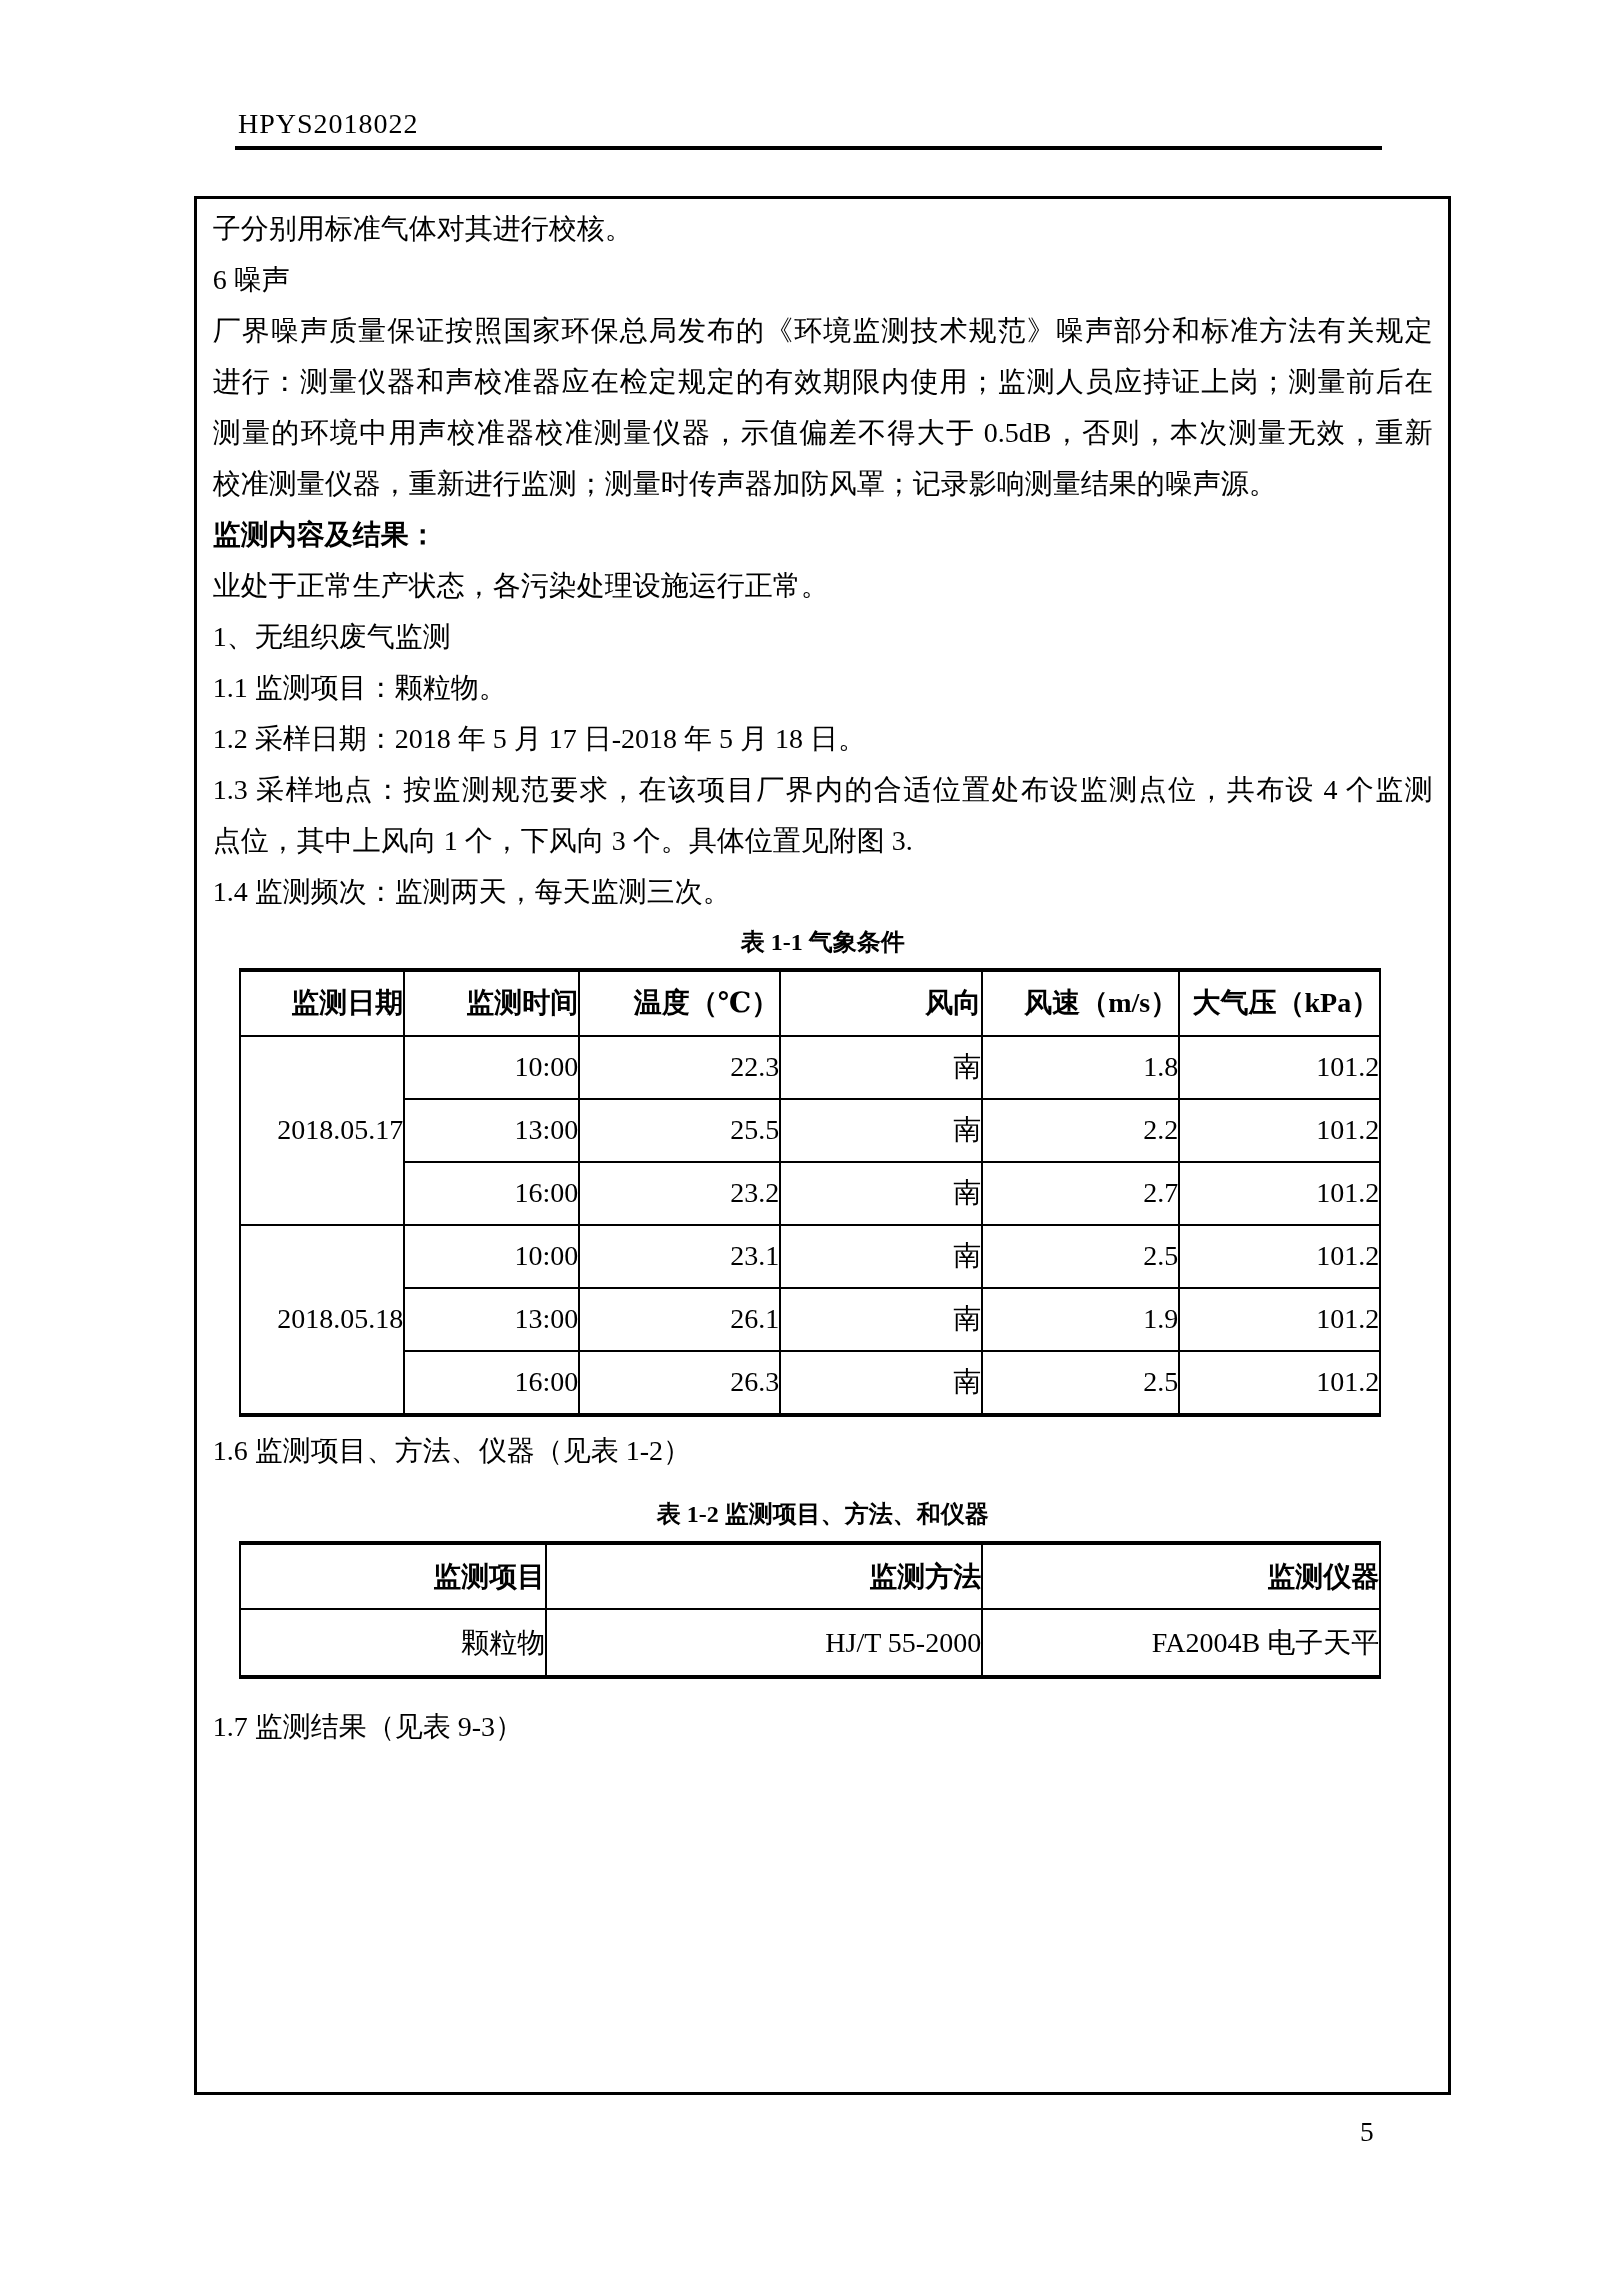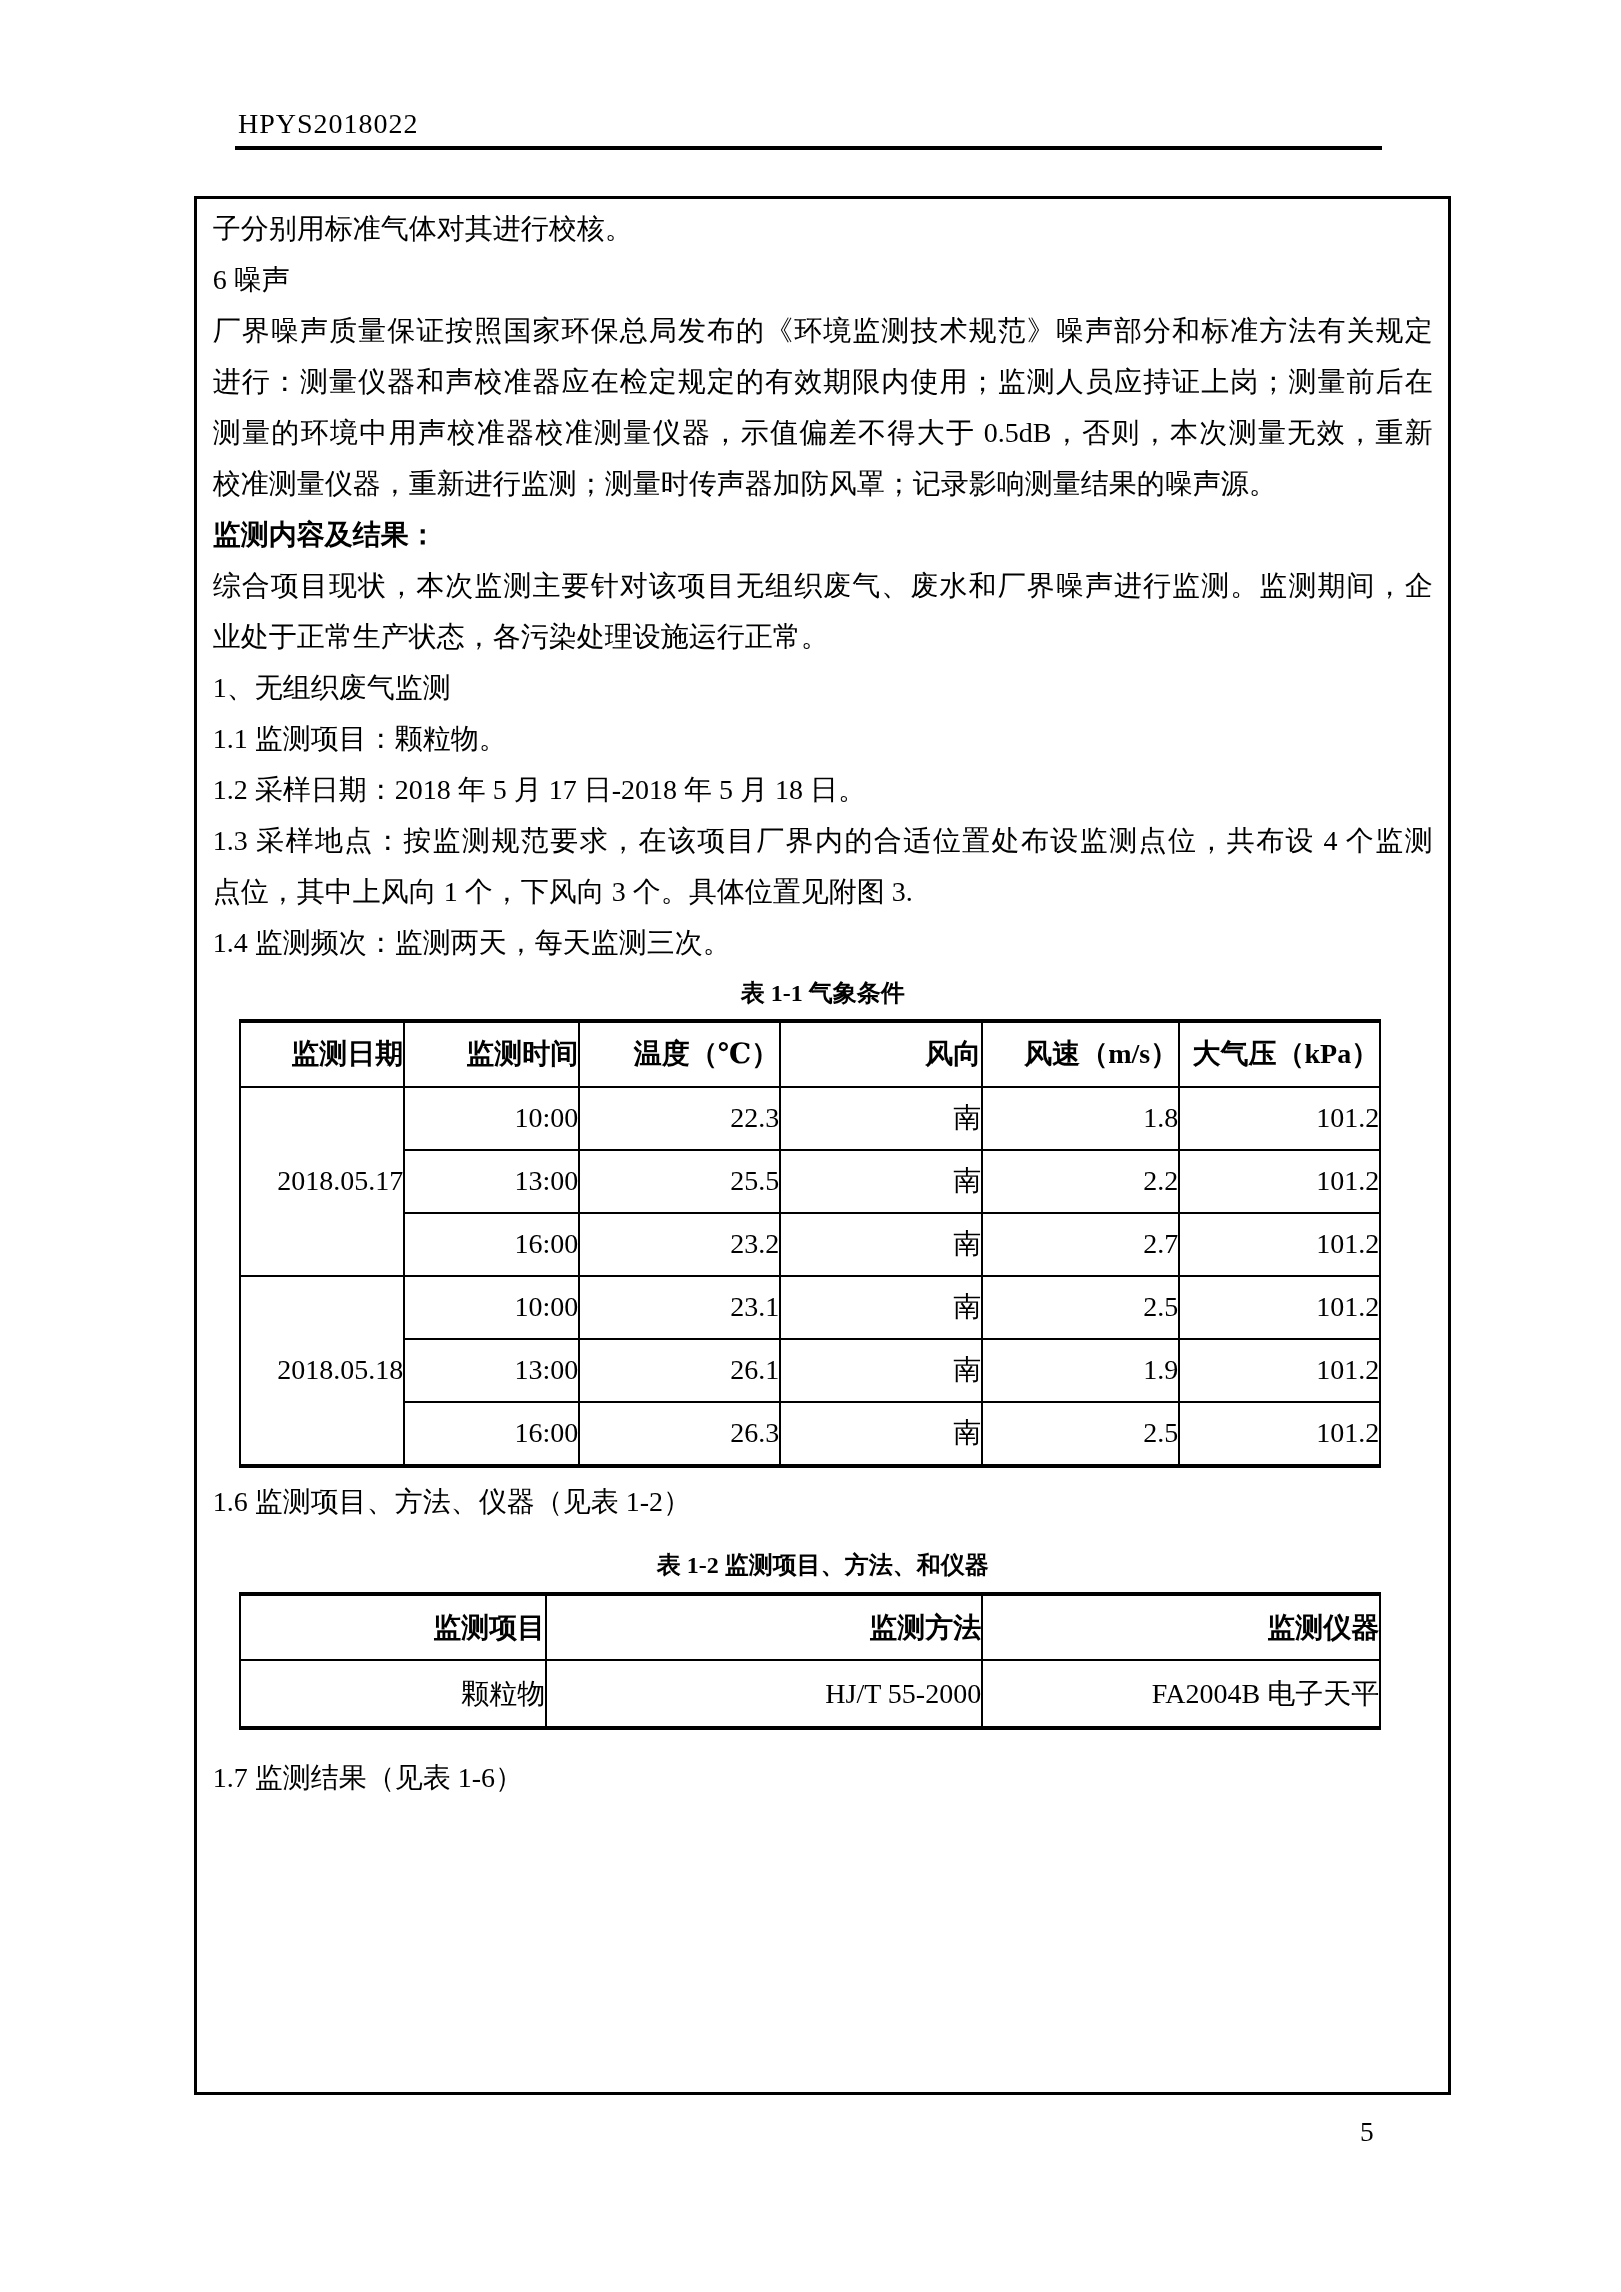--- a/index.html
+++ b/index.html
@@ -81,21 +81,20 @@
   <div class="ln">子分别用标准气体对其进行校核。</div>
   <div class="ln">6 噪声</div>
 
   <div class="ln just">厂界噪声质量保证按照国家环保总局发布的《环境监测技术规范》噪声部分和标准方法有关规定</div>
   <div class="ln just">进行：测量仪器和声校准器应在检定规定的有效期限内使用；监测人员应持证上岗；测量前后在</div>
   <div class="ln just">测量的环境中用声校准器校准测量仪器，示值偏差不得大于 0.5dB，否则，本次测量无效，重新</div>
   <div class="ln">校准测量仪器，重新进行监测；测量时传声器加防风罩；记录影响测量结果的噪声源。</div>
 
   <div class="ln bold">监测内容及结果：</div>
 
-  <div class="ln just">综合项目现状，本次监测主要针对该项目无组织废气、废水和厂界噪声进行监测。监测期间，企</div>
   <div class="ln">业处于正常生产状态，各污染处理设施运行正常。</div>
 
   <div class="ln">1、无组织废气监测</div>
   <div class="ln">1.1 监测项目：颗粒物。</div>
   <div class="ln">1.2 采样日期：2018 年 5 月 17 日-2018 年 5 月 18 日。</div>
   <div class="ln just">1.3 采样地点：按监测规范要求，在该项目厂界内的合适位置处布设监测点位，共布设 4 个监测</div>
   <div class="ln">点位，其中上风向 1 个，下风向 3 个。具体位置见附图 3.</div>
   <div class="ln">1.4 监测频次：监测两天，每天监测三次。</div>
 
   <div class="tbl-title">表 1-1 气象条件</div>
@@ -186,18 +185,18 @@
       </thead>
     <tbody>
         <tr>
           <td>颗粒物</td>
           <td>HJ/T 55-2000</td>
           <td>FA2004B 电子天平</td>
         </tr>
       </tbody>
   </table>
 
-  <div class="ln item17">1.7 监测结果（见表 1-6）</div>
+  <div class="ln item17">1.7 监测结果（见表 9-3）</div>
 
 </div>
 
 <div class="page-number">5</div>
 
 
 </body></html>

